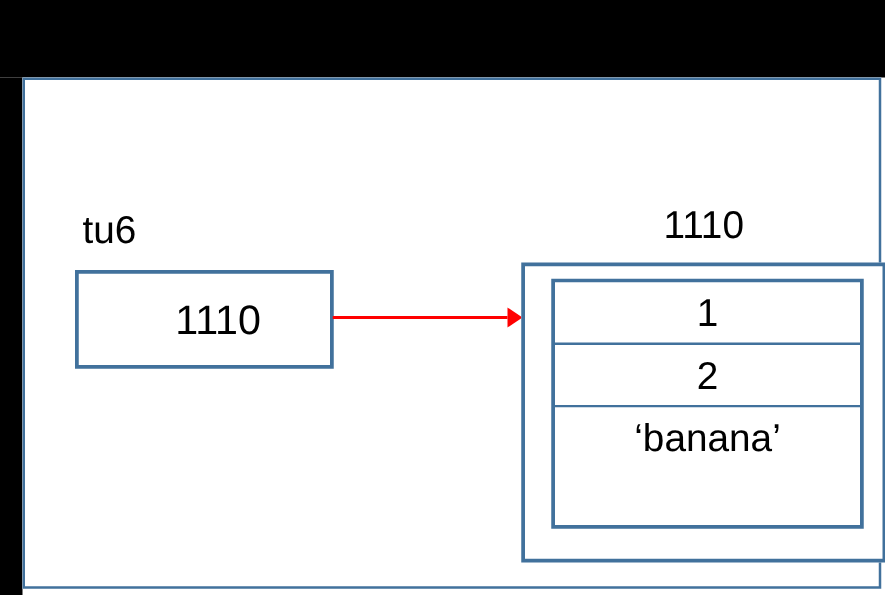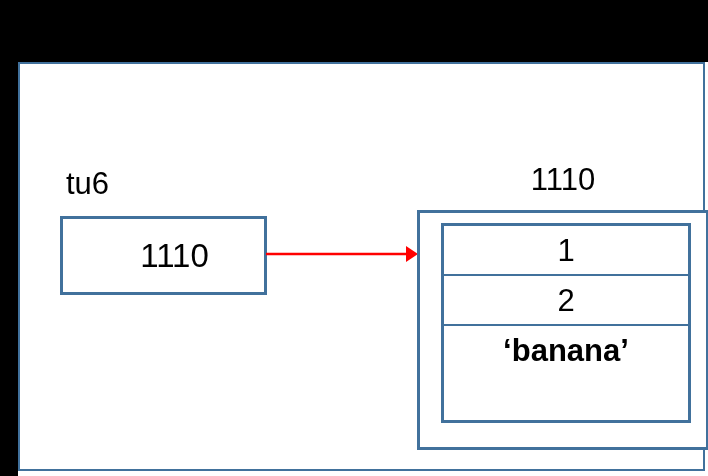--- a/index.html
+++ b/index.html
@@ -111,21 +111,20 @@
     box-sizing: border-box;
     display: flex;
     align-items: center;
     justify-content: center;
     border-bottom: 2px solid #41719C;
     background: #ffffff;
   }
   .elem-row:last-child {
     border-bottom: none;
     height: 48px;
-    font-weight: bold;
   }
   .elem-value {
     font-size: 31px;
     line-height: 1;
     color: #000000;
     white-space: nowrap;
   }
 </style>
 </head>
 <body>

